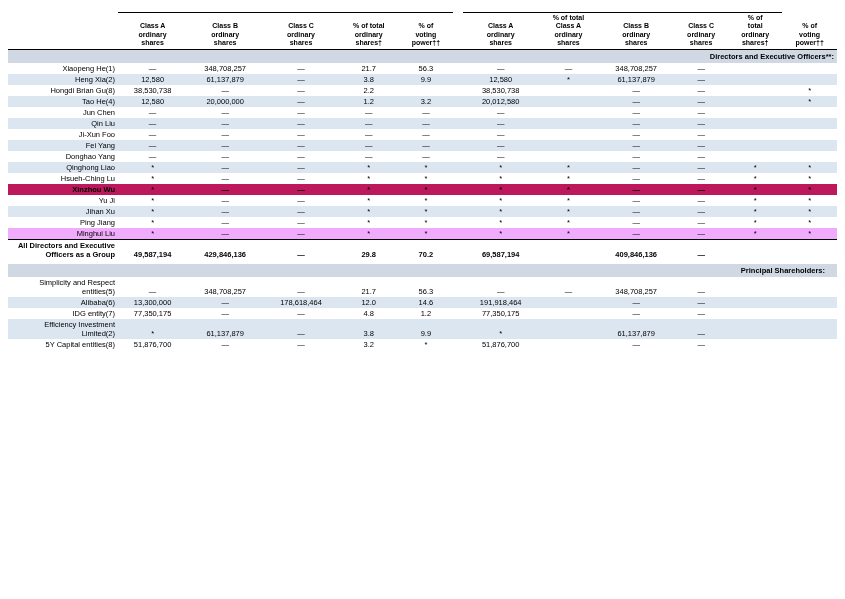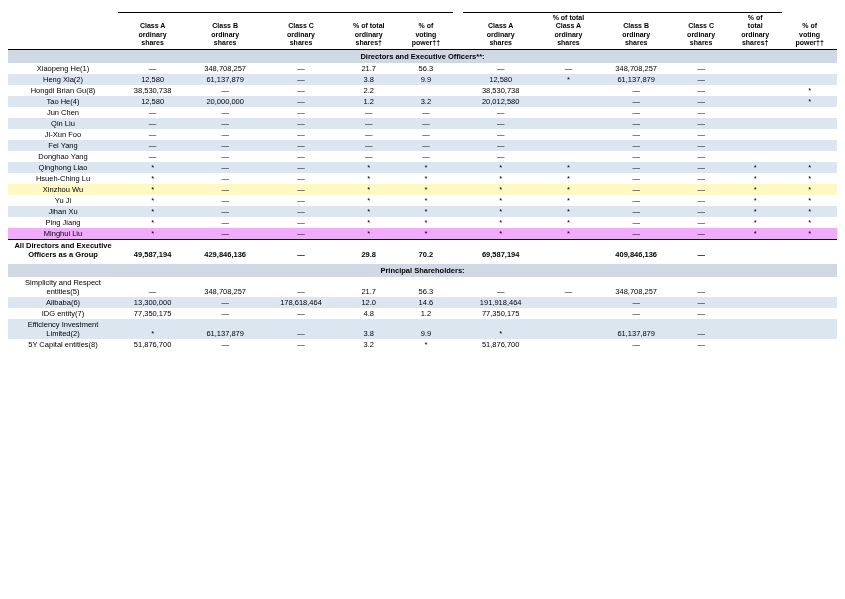--- a/index.html
+++ b/index.html
@@ -16,21 +16,21 @@
       width: 100%;
       border-collapse: collapse;
     }
     th, td {
       text-align: center;
       padding: 1px 3px;
       vertical-align: bottom;
       line-height: 1.2;
     }
     td:first-child, th:first-child {
-      text-align: center;
+      text-align: right;
     }
     .header-main {
       font-size: 7.5px;
       font-weight: bold;
       text-align: center;
     }
     .underline-header {
       border-bottom: 1px solid #000;
     }
     .col-header {
@@ -240,21 +240,21 @@
         <td>*</td>
         <td>*</td>
         <td></td>
         <td>*</td>
         <td>*</td>
         <td>—</td>
         <td>—</td>
         <td>*</td>
         <td>*</td>
       </tr>
-      <tr style="background: #fef9c3;">
+      <tr style="background: #be185d; font-weight: bold;">
         <td class="name-col">Xinzhou Wu</td>
         <td>*</td>
         <td>—</td>
         <td>—</td>
         <td>*</td>
         <td>*</td>
         <td></td>
         <td>*</td>
         <td>*</td>
         <td>—</td>
@@ -334,21 +334,21 @@
         <td style="border-top: 1px solid rgb(0, 0, 0);"></td>
         <td style="border-top: 1px solid rgb(0, 0, 0);">409,846,136</td>
         <td style="border-top: 1px solid rgb(0, 0, 0);">—</td>
         <td style="border-top: 1px solid rgb(0, 0, 0);"></td>
         <td style="border-top: 1px solid rgb(0, 0, 0);"></td>
       </tr>
       <tr>
         <td colspan="13" style="height: 4px;"></td>
       </tr>
       <tr class="section-header">
-        <td colspan="13" style="font-weight: bold; background: rgb(208, 216, 228); padding: 2px 3px;">Principal Shareholders:</td>
+        <td colspan="13" style="font-weight: bold; background: rgb(208, 216, 228); padding: 2px 12px;">Principal Shareholders:</td>
       </tr>
       <tr>
         <td class="name-col">Simplicity and Respect entities(5)</td>
         <td>—</td>
         <td>348,708,257</td>
         <td>—</td>
         <td>21.7</td>
         <td>56.3</td>
         <td></td>
         <td>—</td>

